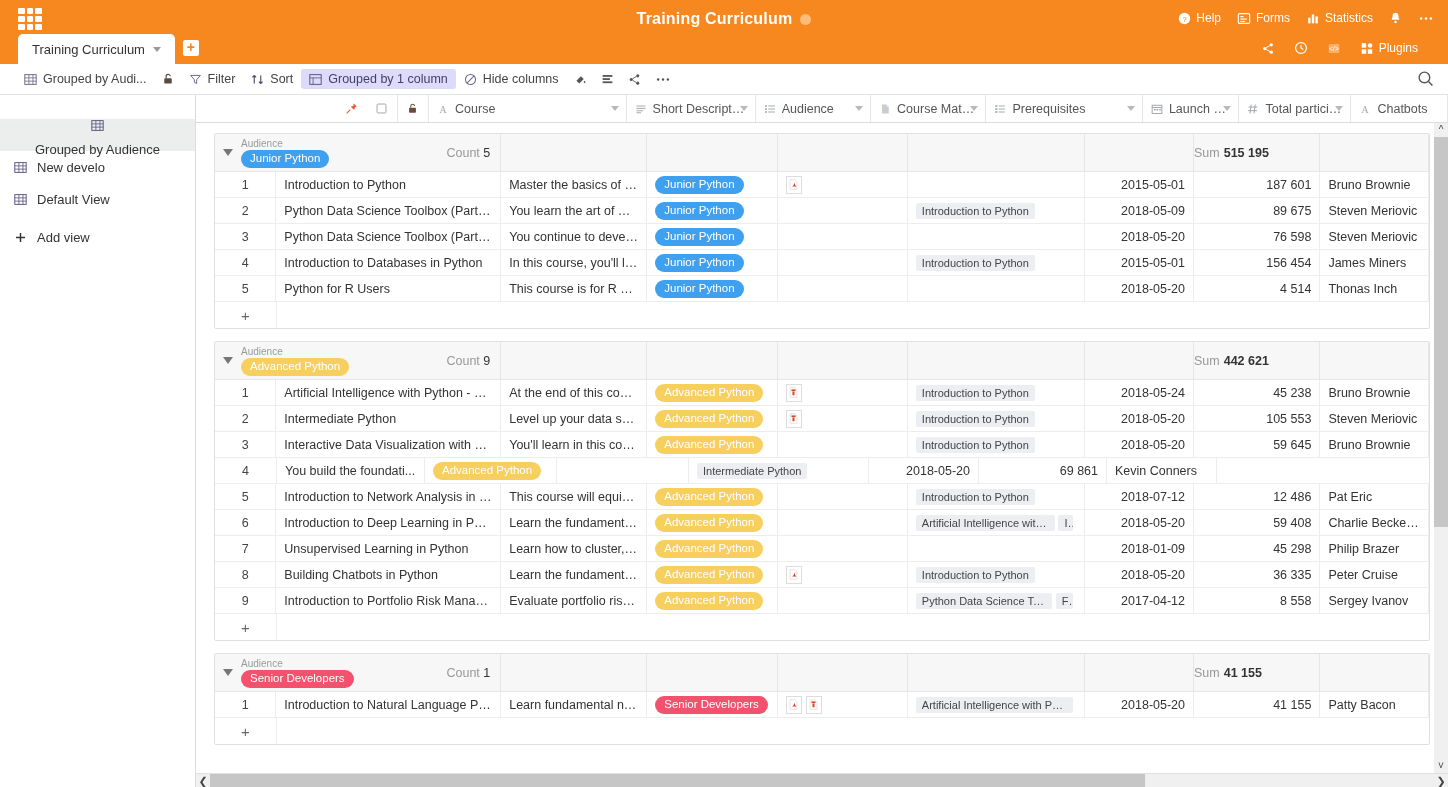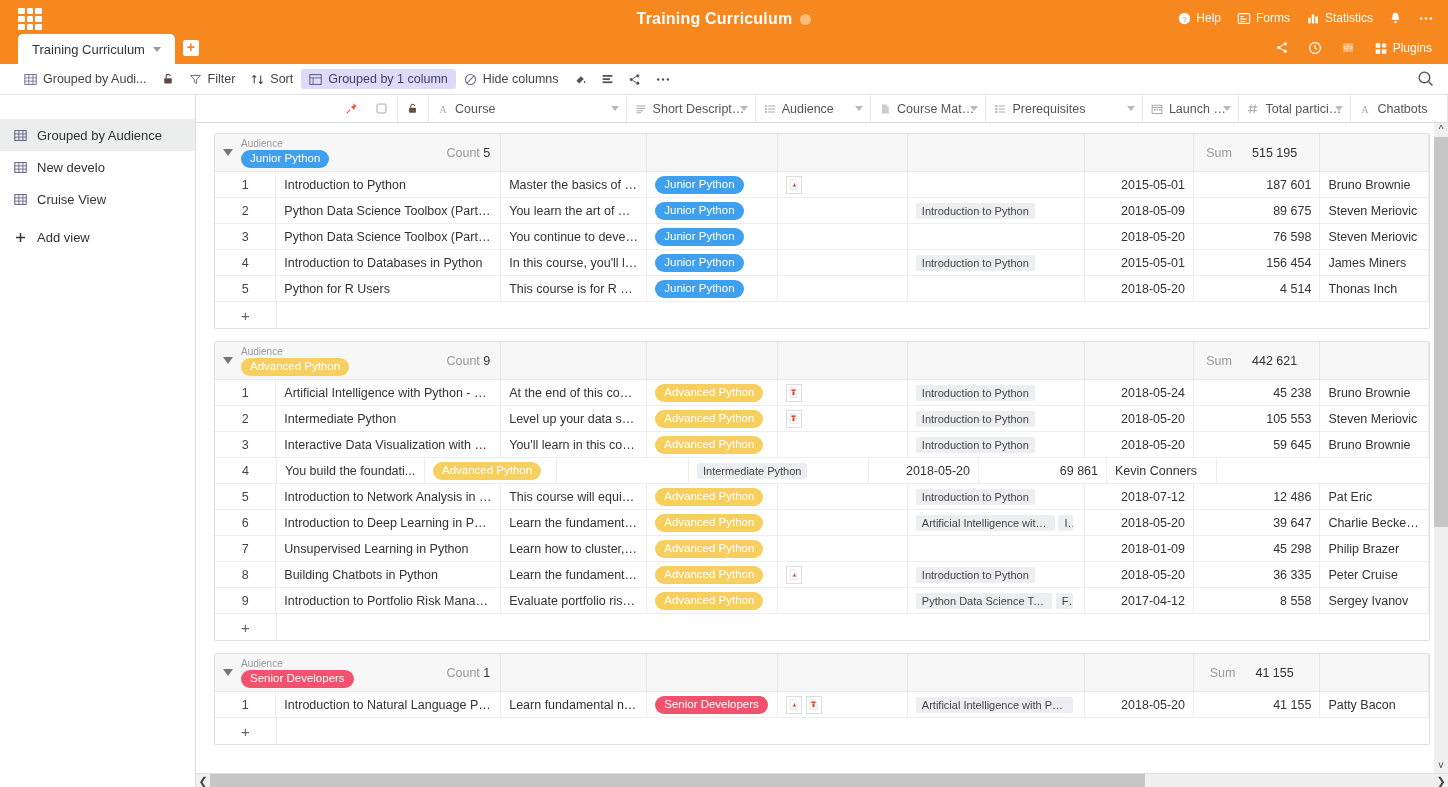--- a/index.html
+++ b/index.html
@@ -34,22 +34,22 @@
     display: inline-block; width: 11px; height: 11px; border-radius: 50%;
     background: #fbbd79; margin-left: 8px; vertical-align: middle;
   }
   .hdr-right {
     position: absolute; right: 14px; top: 11px;
     display: flex; align-items: center; gap: 16px;
     font-size: 12px;
   }
   .hdr-right .hitem { display: flex; align-items: center; gap: 5px; cursor: pointer; white-space: nowrap;}
   .hdr-right2 {
-    position: absolute; right: 16px; top: 41px;
-    display: flex; align-items: flex-start; gap: 19px;
+    position: absolute; right: 30px; top: 41px;
+    display: flex; align-items: center; gap: 19px;
     font-size: 12px;
   }
   .hdr-right2 .hitem { display: flex; align-items: center; gap: 5px; cursor: pointer; }
   .ico { display: inline-block; vertical-align: middle; line-height: 0; }
   
   .tabstrip {
     position: absolute; left: 18px; bottom: 0;
     display: flex; align-items: flex-end; gap: 8px;
   }
   .tab {
@@ -83,21 +83,21 @@
   
   .body { display: flex; height: 692px; }
   .sidebar {
     width: 196px; border-right: 1px solid #dcdcdc; background: #fff;
     padding-top: 24px; flex: 0 0 196px;
   }
   .side-item {
     display: flex; align-items: center; gap: 10px;
     height: 32px; padding: 0 14px; font-size: 13px; color: #333; cursor: pointer;
   }
-  .side-item.selected { background: #eceded; }
+  .side-item.selected { background: #eceded; flex-direction: column; }
   .side-add { display:flex; align-items:center; gap:10px; height:32px; padding:0 14px; margin-top: 6px;
     font-size: 13px; color: #333; cursor: pointer;}
   
   .gridwrap { flex: 1; display: flex; flex-direction: column; overflow: hidden; position: relative; background:#fff;}
   .colhead {
     display: flex; height: 28px; border-bottom: 1px solid #dcdcdc; background: #fff;
     font-size: 12.5px; color: #555;
   }
   .ch {
     border-right: 1px solid #e6e6e6; display: flex; align-items: center;
@@ -124,22 +124,22 @@
 
   .group { margin-bottom: 12px; border: 1px solid #e0e0e0; border-radius: 2px; background: #fff; overflow: hidden;}
   .grouphead { display: flex; height: 38px; background: #f7f7f7; border-bottom: 1px solid #e6e6e6; font-size: 12.5px;}
   .gh-cell { border-right: 1px solid #e6e6e6; display:flex; align-items:center; }
   .gh-main { width: 290px; padding-left: 8px; gap: 8px; position: relative;}
   .gh-caret { width:0;height:0;border-left:5px solid transparent;border-right:5px solid transparent;border-top:7px solid #777; cursor:pointer;}
   .gh-labels { display:flex; flex-direction: column; justify-content:center; gap:1px;}
   .gh-fieldname { font-size: 10px; color: #9a9a9a; line-height: 11px; }
   .gh-count { position: absolute; right: 10px; color: #999; font-size: 12.5px;}
   .gh-count b { color:#333; font-weight: normal; }
-  .gh-sum { color:#999; justify-content: center; padding-right: 10px;}
-  .gh-sum b { color:#333; font-weight: normal; margin-left: 20px;}
+  .gh-sum { color:#999; justify-content: flex-start; padding-right: 10px;}
+  .gh-sum b { color:#333; font-weight: bold; margin-left: 4px;}
 
   .pill { display:inline-block; border-radius: 10px; padding: 2px 9px 3px; font-size: 11.5px; color:#fff; white-space:nowrap; line-height: 13px;}
 
   .row { display: flex; height: 26px; border-bottom: 1px solid #ededed; font-size: 12.5px; background:#fff;}
   .row:last-child { border-bottom: none; }
   .cell { border-right: 1px solid #ededed; display:flex; align-items:center; padding: 0 8px; overflow:hidden; white-space:nowrap;}
   .cell.num { justify-content:center; color:#444; }
   .cell.right { justify-content: flex-end; }
   .cell .txt { overflow: hidden; text-overflow: ellipsis; white-space: nowrap;}
   .linkchip { background:#eceef2; color:#444; font-size:11px; padding:2px 6px; border-radius:2px; max-width:100%; overflow:hidden; text-overflow:ellipsis; white-space:nowrap;}
@@ -397,21 +397,21 @@
       </span>
       <span>New develo</span>
     </div>
     <div class="side-item">
       <span class="ico">
         <svg width="13" height="13" viewBox="0 0 16 16">
             <rect x="1" y="2" width="14" height="12" fill="none" stroke="#5a5680" stroke-width="1.2"></rect>
             <path d="M1 6h14M1 10h14M6 2v12M11 2v12" stroke="#5a5680" stroke-width="1"></path>
           </svg>
       </span>
-      <span>Cruise View</span>
+      <span>Default View</span>
     </div>
     <div class="side-add">
       <span class="ico">
         <svg width="13" height="13" viewBox="0 0 16 16">
             <path d="M8 2.5v11M2.5 8h11" stroke="#333" stroke-width="1.8"></path>
           </svg>
       </span>
       <span>Add view</span>
     </div>
   </div>
@@ -782,21 +782,21 @@
               </div>
               <div class="cell c-desc">
                 <span class="txt">Learn the fundamental...</span>
               </div>
               <div class="cell c-aud">
                 <span class="pill" style="background:#f7cf5f">Advanced Python</span>
               </div>
               <div class="cell c-mat"></div>
               <div class="cell c-pre"><span class="linkchip">Artificial Intelligence with Pytho...</span>&nbsp;<span class="linkchip">I</span>&nbsp;</div>
               <div class="cell c-date right">2018-05-20</div>
-              <div class="cell c-part right">39 647</div>
+              <div class="cell c-part right">59 408</div>
               <div class="cell c-train">
                 <span class="txt">Charlie Beckenfie</span>
               </div>
             </div>
             <div class="row">
               <div class="cell num c-num">7</div>
               <div class="cell c-course">
                 <span class="txt">Unsupervised Learning in Python</span>
               </div>
               <div class="cell c-desc">

